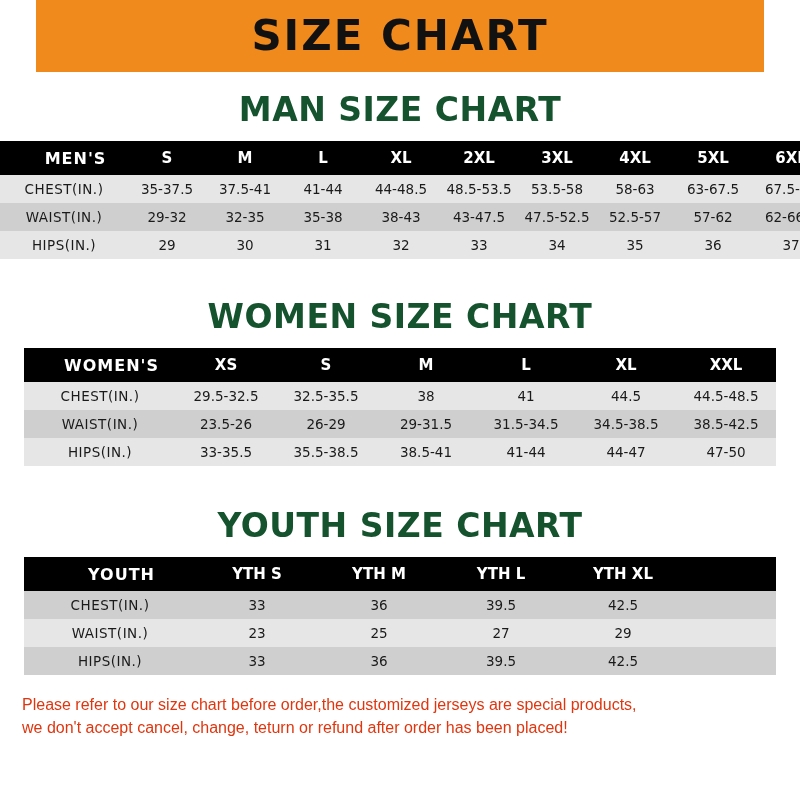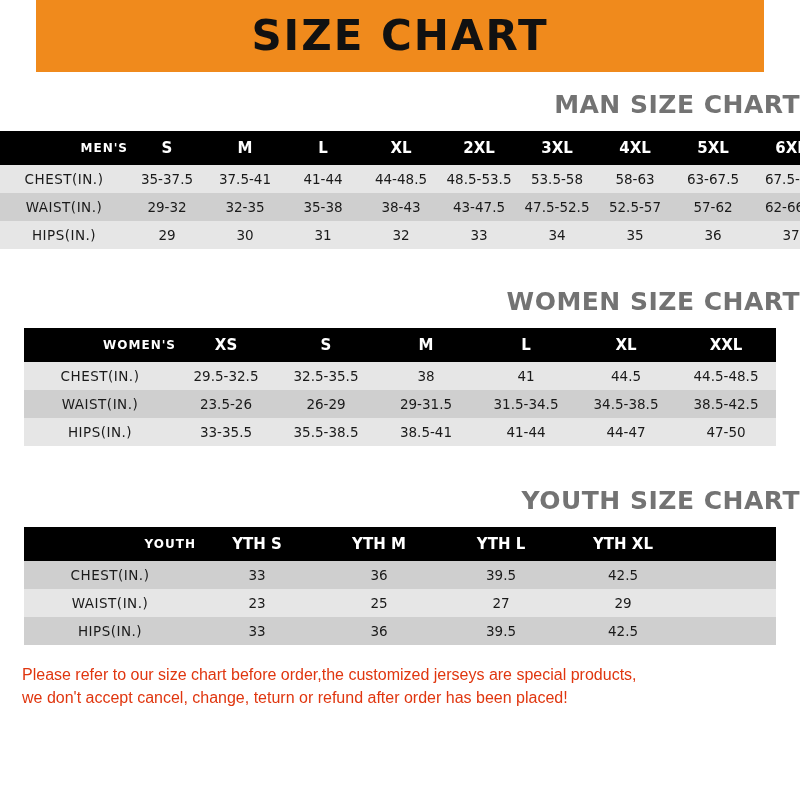--- a/index.html
+++ b/index.html
@@ -45,25 +45,25 @@
     top: 0;
     width: 36px;
     height: 100%;
     background: #ffffff;
   }
   .banner::before { left: 0; }
   .banner::after  { right: 0; }
 
   
   .section-title {
-    text-align: right;
+    text-align: center;
     font-family: "DejaVu Sans", sans-serif;
     font-weight: bold;
-    font-size: 25px;
-    color: #737373;
+    font-size: 33px;
+    color: #14532d;
     letter-spacing: 0.5px;
   }
   .sec-man    { margin-top: 18px; margin-bottom: 12px; }
   .sec-women  { margin-top: 38px; margin-bottom: 12px; }
   .sec-youth  { margin-top: 40px; margin-bottom: 12px; }
 
   
   table.chart {
     border-collapse: collapse;
     margin: 0 auto;
@@ -76,23 +76,23 @@
   .hdr-row td, .hdr-row th {
     background: #000000;
     color: #ffffff;
     font-weight: bold;
     height: 34px;
     text-align: center;
     font-size: 15px;
     vertical-align: middle;
   }
   .hdr-row .rowlabel {
-    text-align: right;
+    text-align: center;
     padding-left: 23px;
-    font-size: 12px;
+    font-size: 16px;
     letter-spacing: 1px;
   }
   .body-row td {
     height: 28px;
     text-align: center;
     font-size: 13.5px;
     color: #1a1a1a;
     vertical-align: middle;
   }
   .body-row .rowlabel {

